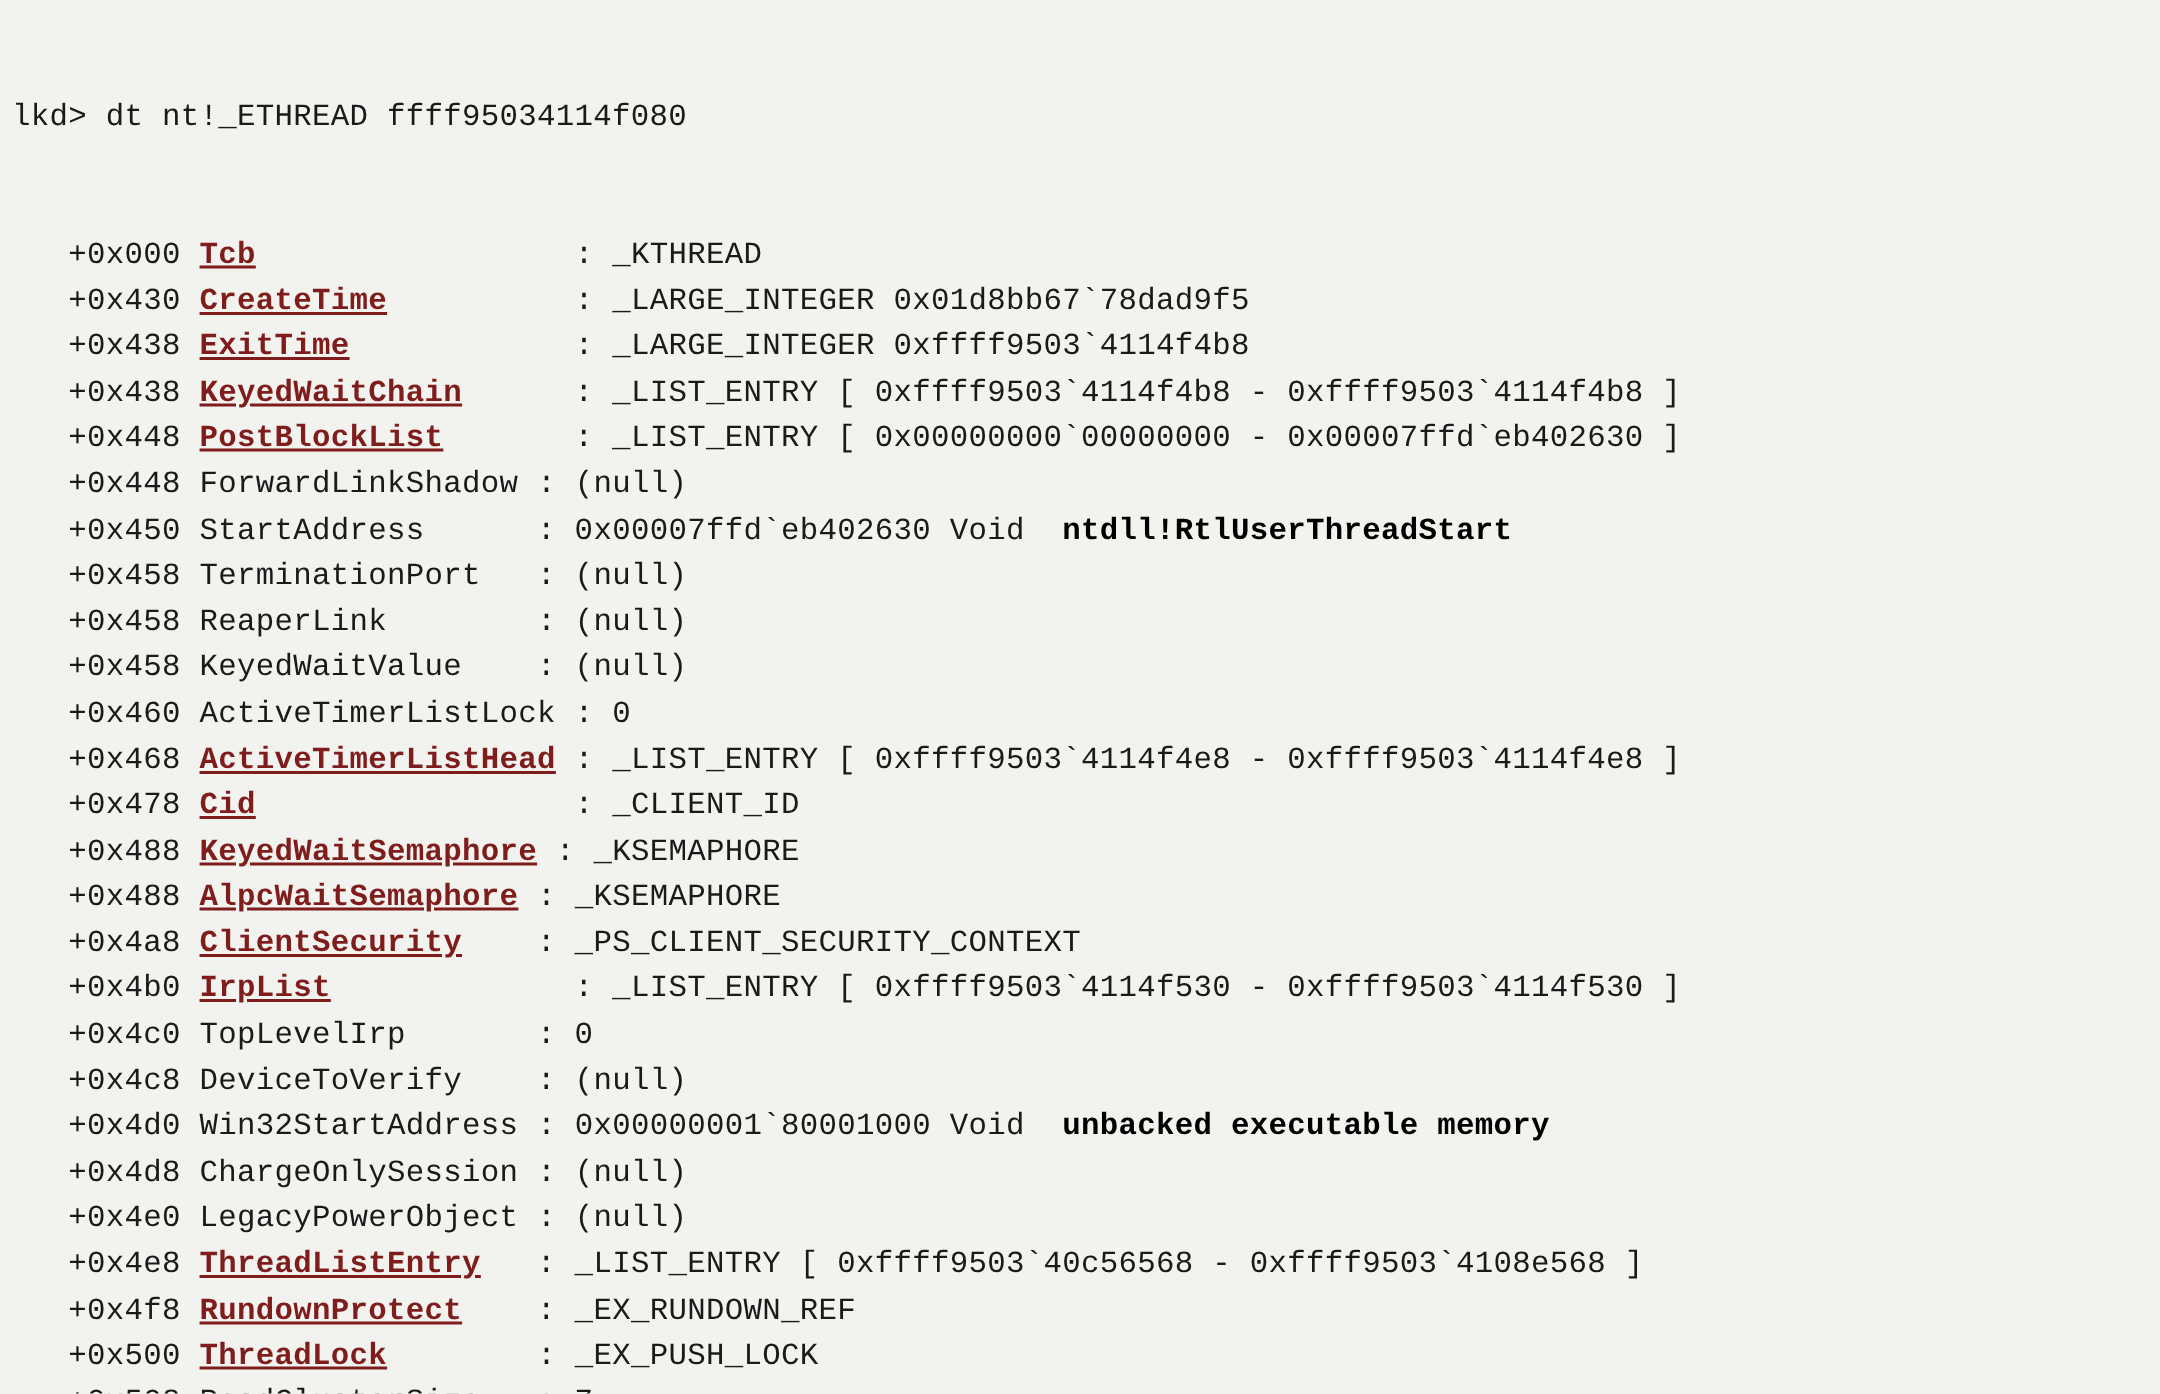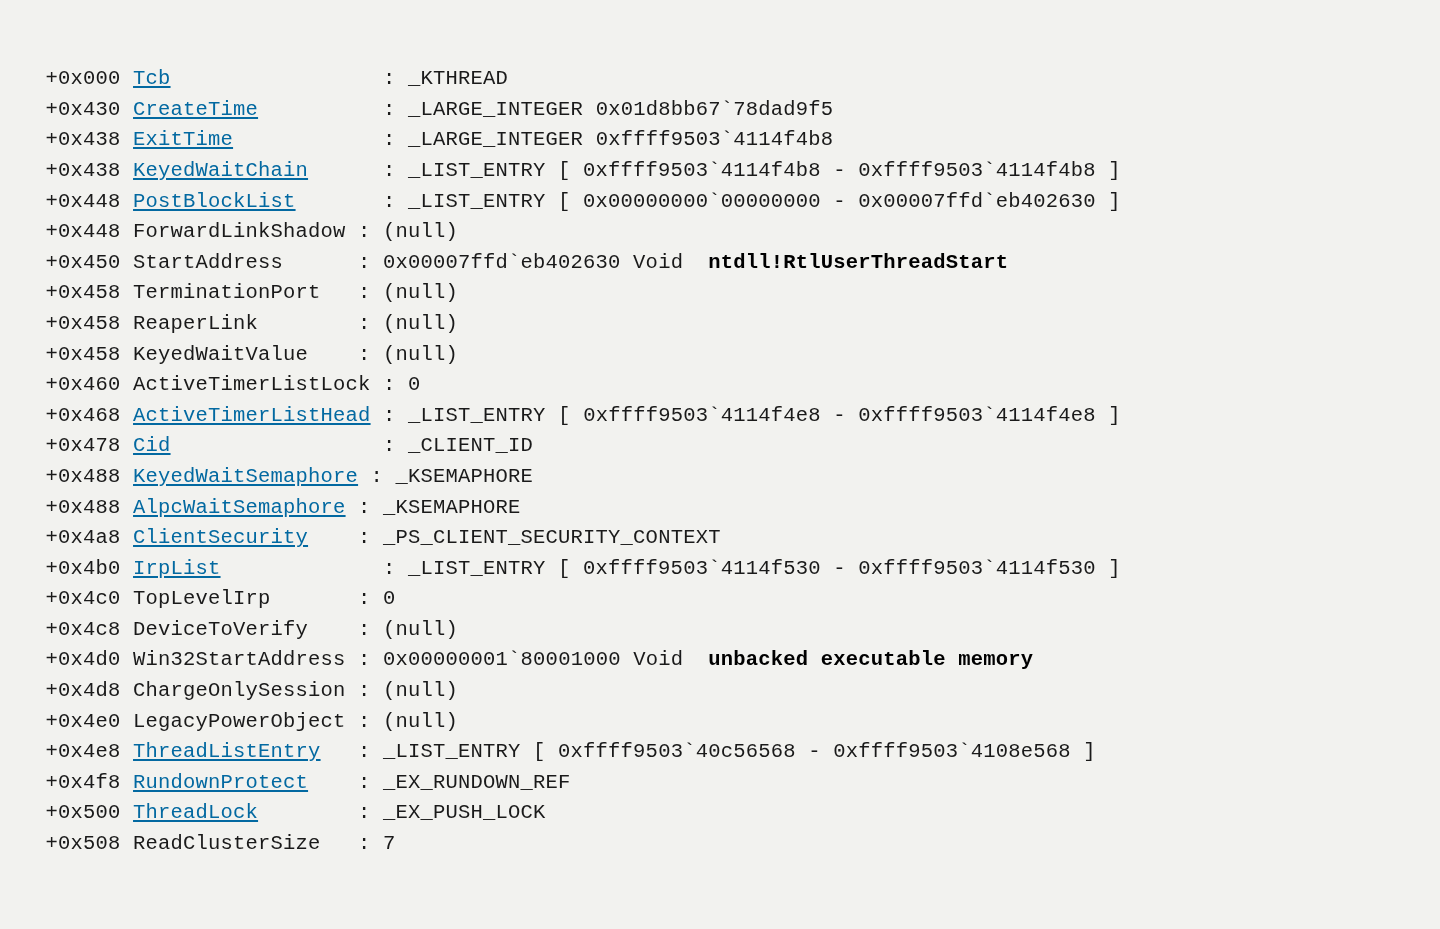--- a/index.html
+++ b/index.html
@@ -13,26 +13,28 @@
   .term {
     font-family: Consolas, "Courier New", monospace;
     font-size: 20.5px;
     line-height: 30.6px;
     white-space: pre;
     padding: 3px 8px 6px 8px;
     color: #1a1a1a;
     letter-spacing: 0.2px;
   }
   .link {
-    color: #0369a1;
+    color: #7f1d1d;
     text-decoration: underline;
+    font-weight: bold;
   }
   .annot {
     color: #000000;
     font-weight: 700;
   }
 </style>
 </head>
 <body>
 
 <div class="term">
+  <div>lkd&gt; dt nt!_ETHREAD ffff95034114f080</div>
   <div id="rows-container"><div><span>   +0x000 </span><span class="link">Tcb</span><span>                 </span><span>: _KTHREAD</span></div><div><span>   +0x430 </span><span class="link">CreateTime</span><span>          </span><span>: _LARGE_INTEGER 0x01d8bb67`78dad9f5</span></div><div><span>   +0x438 </span><span class="link">ExitTime</span><span>            </span><span>: _LARGE_INTEGER 0xffff9503`4114f4b8</span></div><div><span>   +0x438 </span><span class="link">KeyedWaitChain</span><span>      </span><span>: _LIST_ENTRY [ 0xffff9503`4114f4b8 - 0xffff9503`4114f4b8 ]</span></div><div><span>   +0x448 </span><span class="link">PostBlockList</span><span>       </span><span>: _LIST_ENTRY [ 0x00000000`00000000 - 0x00007ffd`eb402630 ]</span></div><div><span>   +0x448 </span><span>ForwardLinkShadow</span><span> </span><span>: (null)</span></div><div><span>   +0x450 </span><span>StartAddress</span><span>      </span><span>: 0x00007ffd`eb402630 Void  </span><span class="annot">ntdll!RtlUserThreadStart</span></div><div><span>   +0x458 </span><span>TerminationPort</span><span>   </span><span>: (null)</span></div><div><span>   +0x458 </span><span>ReaperLink</span><span>        </span><span>: (null)</span></div><div><span>   +0x458 </span><span>KeyedWaitValue</span><span>    </span><span>: (null)</span></div><div><span>   +0x460 </span><span>ActiveTimerListLock</span><span> </span><span>: 0</span></div><div><span>   +0x468 </span><span class="link">ActiveTimerListHead</span><span> </span><span>: _LIST_ENTRY [ 0xffff9503`4114f4e8 - 0xffff9503`4114f4e8 ]</span></div><div><span>   +0x478 </span><span class="link">Cid</span><span>                 </span><span>: _CLIENT_ID</span></div><div><span>   +0x488 </span><span class="link">KeyedWaitSemaphore</span><span> </span><span>: _KSEMAPHORE</span></div><div><span>   +0x488 </span><span class="link">AlpcWaitSemaphore</span><span> </span><span>: _KSEMAPHORE</span></div><div><span>   +0x4a8 </span><span class="link">ClientSecurity</span><span>    </span><span>: _PS_CLIENT_SECURITY_CONTEXT</span></div><div><span>   +0x4b0 </span><span class="link">IrpList</span><span>             </span><span>: _LIST_ENTRY [ 0xffff9503`4114f530 - 0xffff9503`4114f530 ]</span></div><div><span>   +0x4c0 </span><span>TopLevelIrp</span><span>       </span><span>: 0</span></div><div><span>   +0x4c8 </span><span>DeviceToVerify</span><span>    </span><span>: (null)</span></div><div><span>   +0x4d0 </span><span>Win32StartAddress</span><span> </span><span>: 0x00000001`80001000 Void  </span><span class="annot">unbacked executable memory</span></div><div><span>   +0x4d8 </span><span>ChargeOnlySession</span><span> </span><span>: (null)</span></div><div><span>   +0x4e0 </span><span>LegacyPowerObject</span><span> </span><span>: (null)</span></div><div><span>   +0x4e8 </span><span class="link">ThreadListEntry</span><span>   </span><span>: _LIST_ENTRY [ 0xffff9503`40c56568 - 0xffff9503`4108e568 ]</span></div><div><span>   +0x4f8 </span><span class="link">RundownProtect</span><span>    </span><span>: _EX_RUNDOWN_REF</span></div><div><span>   +0x500 </span><span class="link">ThreadLock</span><span>        </span><span>: _EX_PUSH_LOCK</span></div><div><span>   +0x508 </span><span>ReadClusterSize</span><span>   </span><span>: 7</span></div></div>
 </div>
 
 </body></html>

